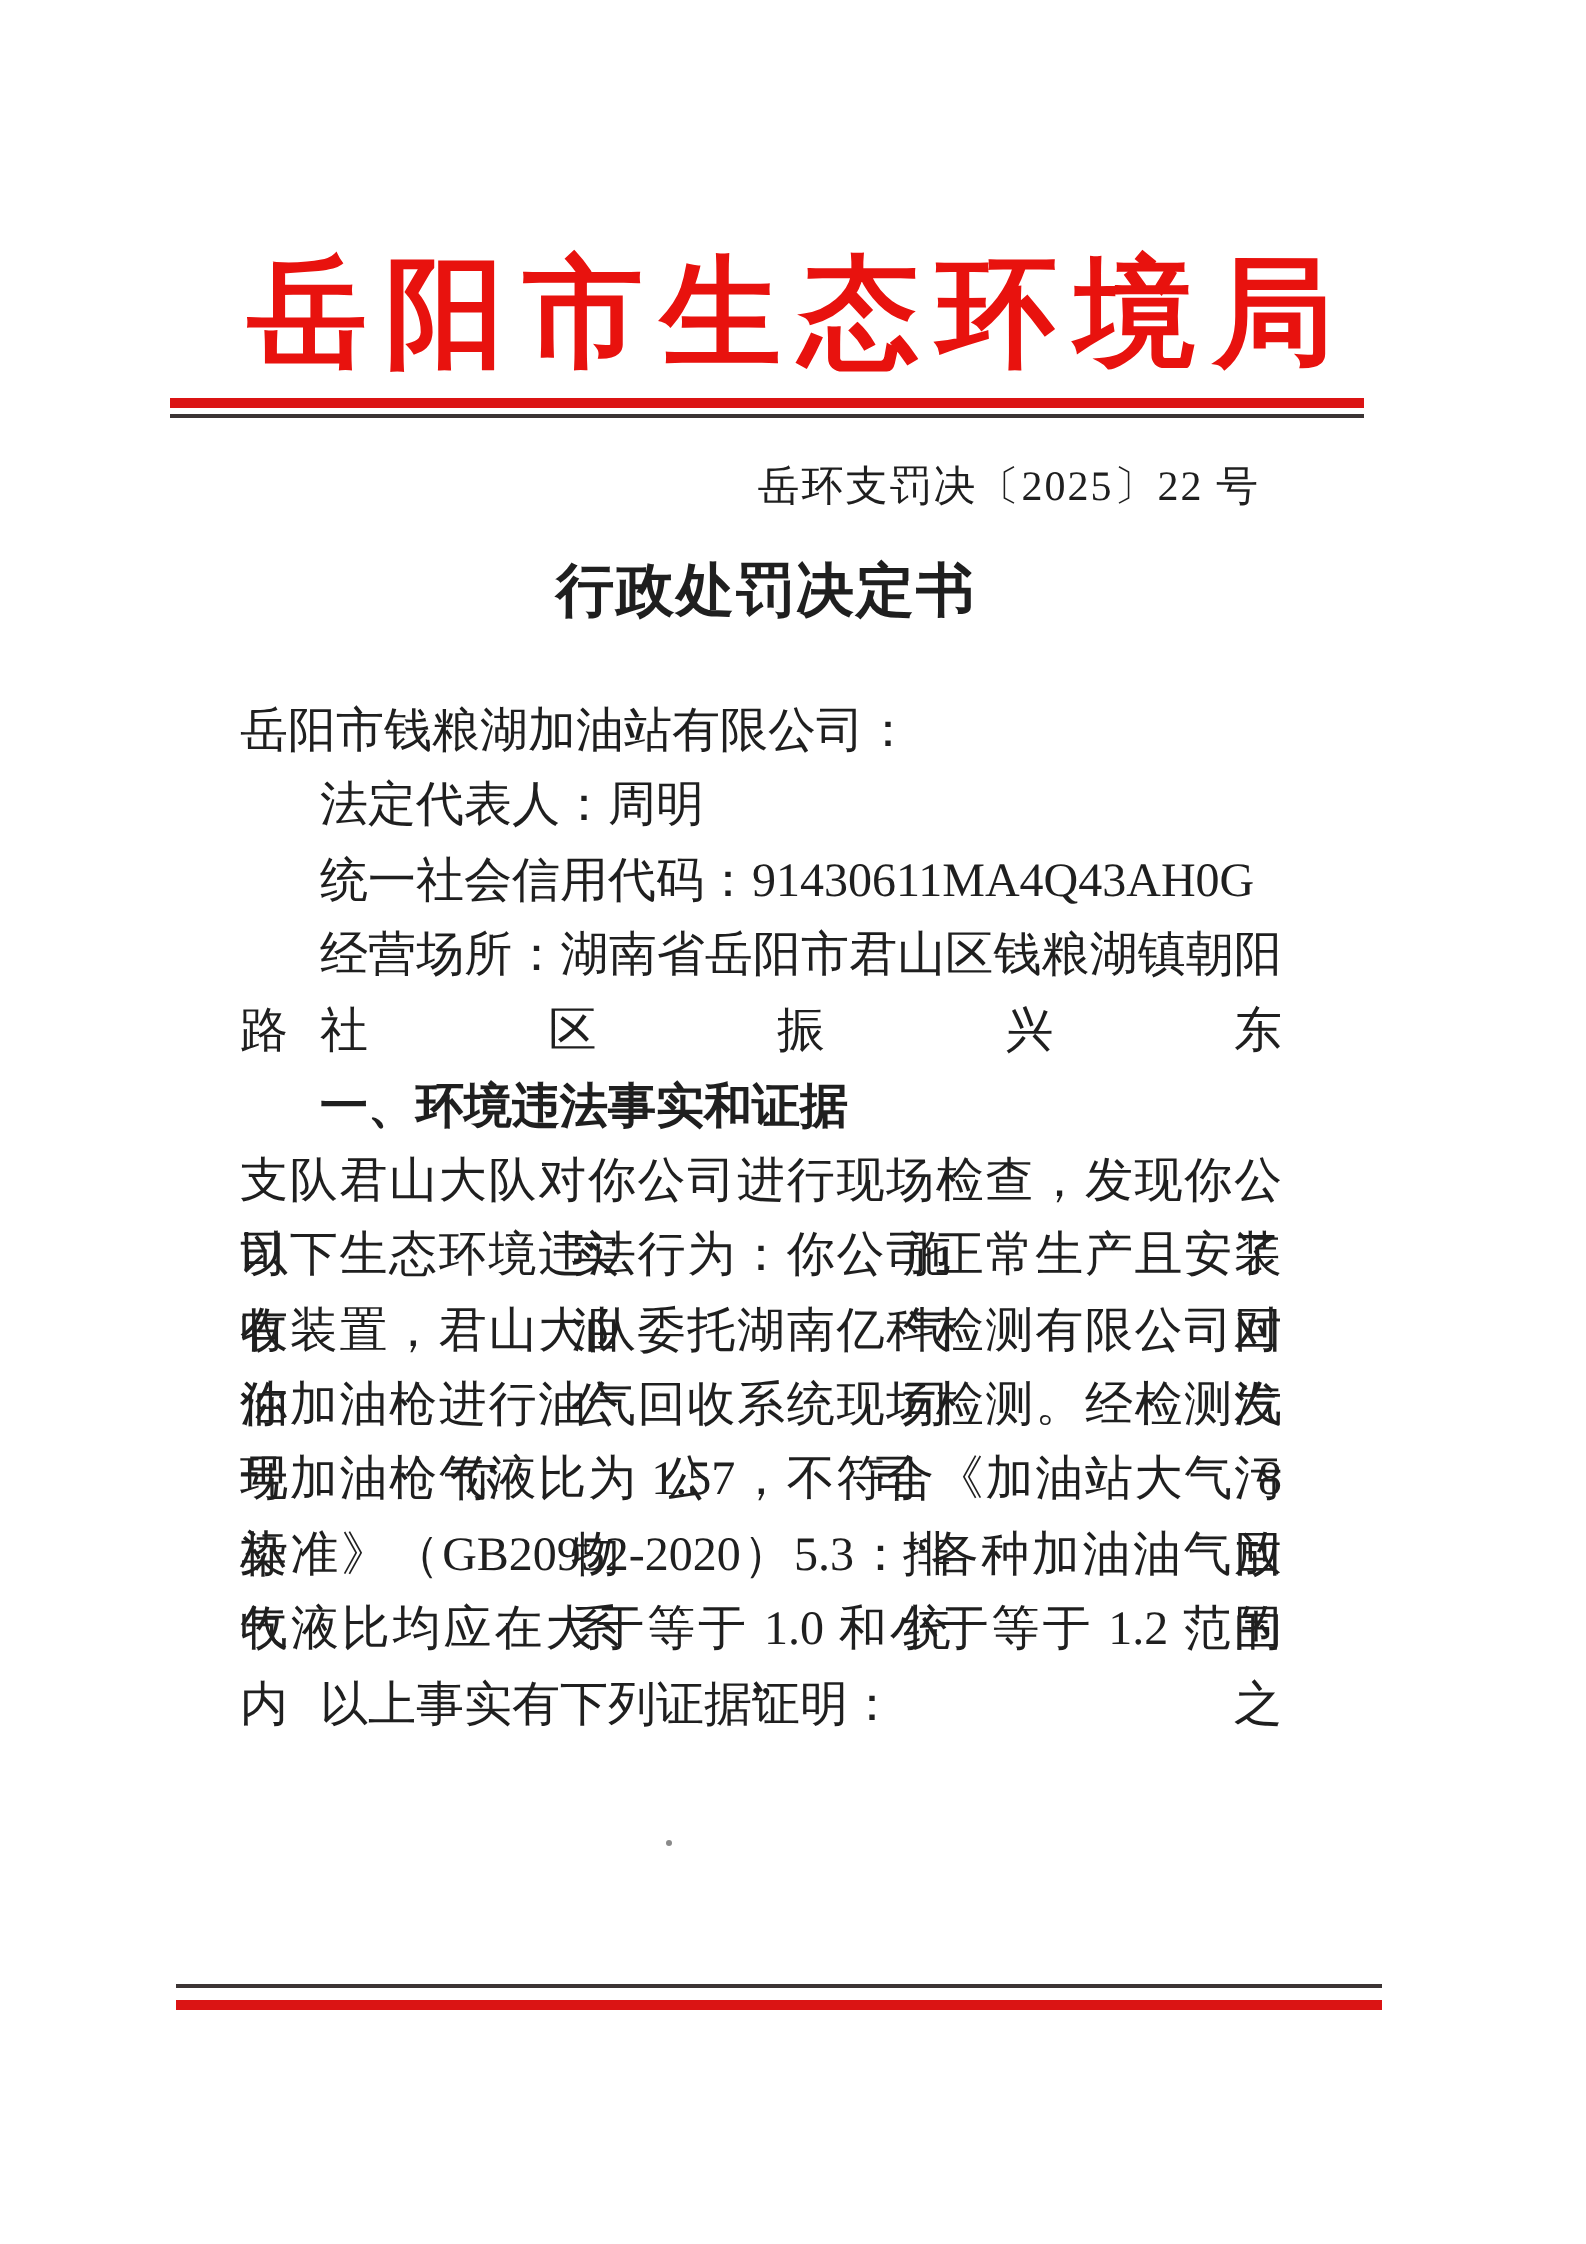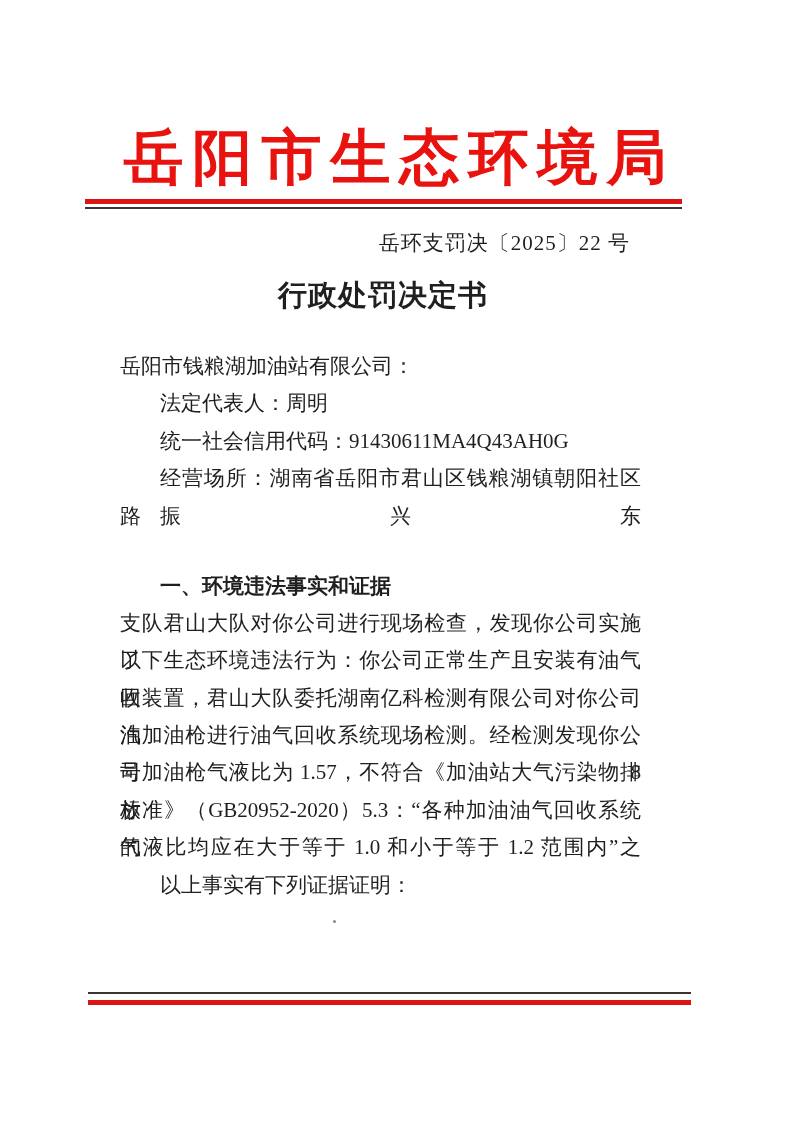--- a/index.html
+++ b/index.html
@@ -50,37 +50,36 @@
     text-align: center;
     font-size: 29px;
     font-weight: bold;
     letter-spacing: 1px;
   }
   .body-text {
     position: absolute;
     top: 348px;
     left: 120px;
     width: 521px;
-    font-size: 21px;
+    font-size: 24px;
   }
   .line {
     height: 37.45px;
     line-height: 37.45px;
     overflow: visible;
   }
   .line.indent { padding-left: 40px; }
   .line.justify {
     text-align: justify;
     text-align-last: justify;
     text-justify: inter-character;
   }
   .line.bold {
     font-weight: bold;
     font-family: "Liberation Sans", "DejaVu Sans", sans-serif;
-    margin-top: 32px;
   }
   .speck {
     position: absolute;
     top: 920px;
     left: 333px;
     width: 3px;
     height: 3px;
     border-radius: 50%;
     background: #8a8a8a;
   }

